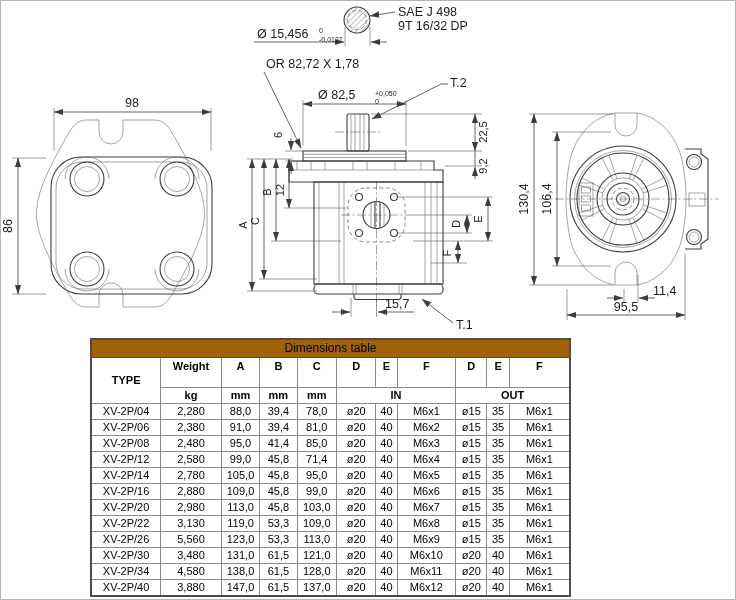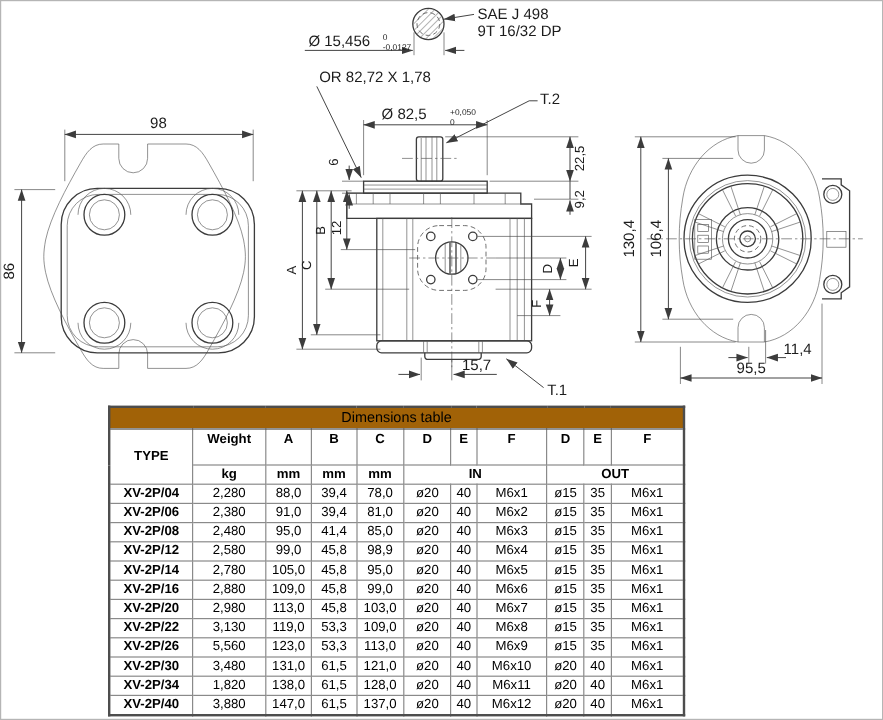--- a/index.html
+++ b/index.html
@@ -24,21 +24,21 @@
   }
   .dims-table td,.dims-table th{
     border:1px solid #8a8a8a;text-align:center;padding:0 1px;
     height:15px;line-height:1.05;overflow:hidden;white-space:nowrap;
   }
   .dims-table tr.title-row td{
     background:#a16207;font-size:12px;font-weight:normal;height:17px;border:1px solid #4d4d4d;
   }
   .dims-table tr.head-row th{height:26px;vertical-align:top;padding-top:3px;font-weight:bold;}
   .dims-table tr.unit-row th{height:15px;font-weight:bold;margin-top:48px;}
-  .dims-table td.typecol{font-weight:bold;}
+  .dims-table td.typecol{font-weight:normal;}
 </style>
 </head>
 <body>
 
 <div class="canvas">
 
 <svg width="736" height="336" viewBox="0 0 736 336">
   <defs>
     <marker id="arr" viewBox="0 0 10 8" markerWidth="10" markerHeight="8" refX="9.3" refY="4" orient="auto-start-reverse" markerUnits="userSpaceOnUse">
       <path d="M0,0.8 L9.5,4 L0,7.2 Z" fill="#3c3c3c"></path>
@@ -368,21 +368,21 @@
           <td>M6x3</td>
           <td>ø15</td>
           <td>35</td>
           <td>M6x1</td>
         </tr>
     <tr>
           <td class="typecol">XV-2P/12</td>
           <td>2,580</td>
           <td>99,0</td>
           <td>45,8</td>
-          <td>98,9</td>
+          <td>71,4</td>
           <td>ø20</td>
           <td>40</td>
           <td>M6x4</td>
           <td>ø15</td>
           <td>35</td>
           <td>M6x1</td>
         </tr>
     <tr>
           <td class="typecol">XV-2P/14</td>
           <td>2,780</td>
@@ -456,21 +456,21 @@
           <td>121,0</td>
           <td>ø20</td>
           <td>40</td>
           <td>M6x10</td>
           <td>ø20</td>
           <td>40</td>
           <td>M6x1</td>
         </tr>
     <tr>
           <td class="typecol">XV-2P/34</td>
-          <td>1,820</td>
+          <td>4,580</td>
           <td>138,0</td>
           <td>61,5</td>
           <td>128,0</td>
           <td>ø20</td>
           <td>40</td>
           <td>M6x11</td>
           <td>ø20</td>
           <td>40</td>
           <td>M6x1</td>
         </tr>

